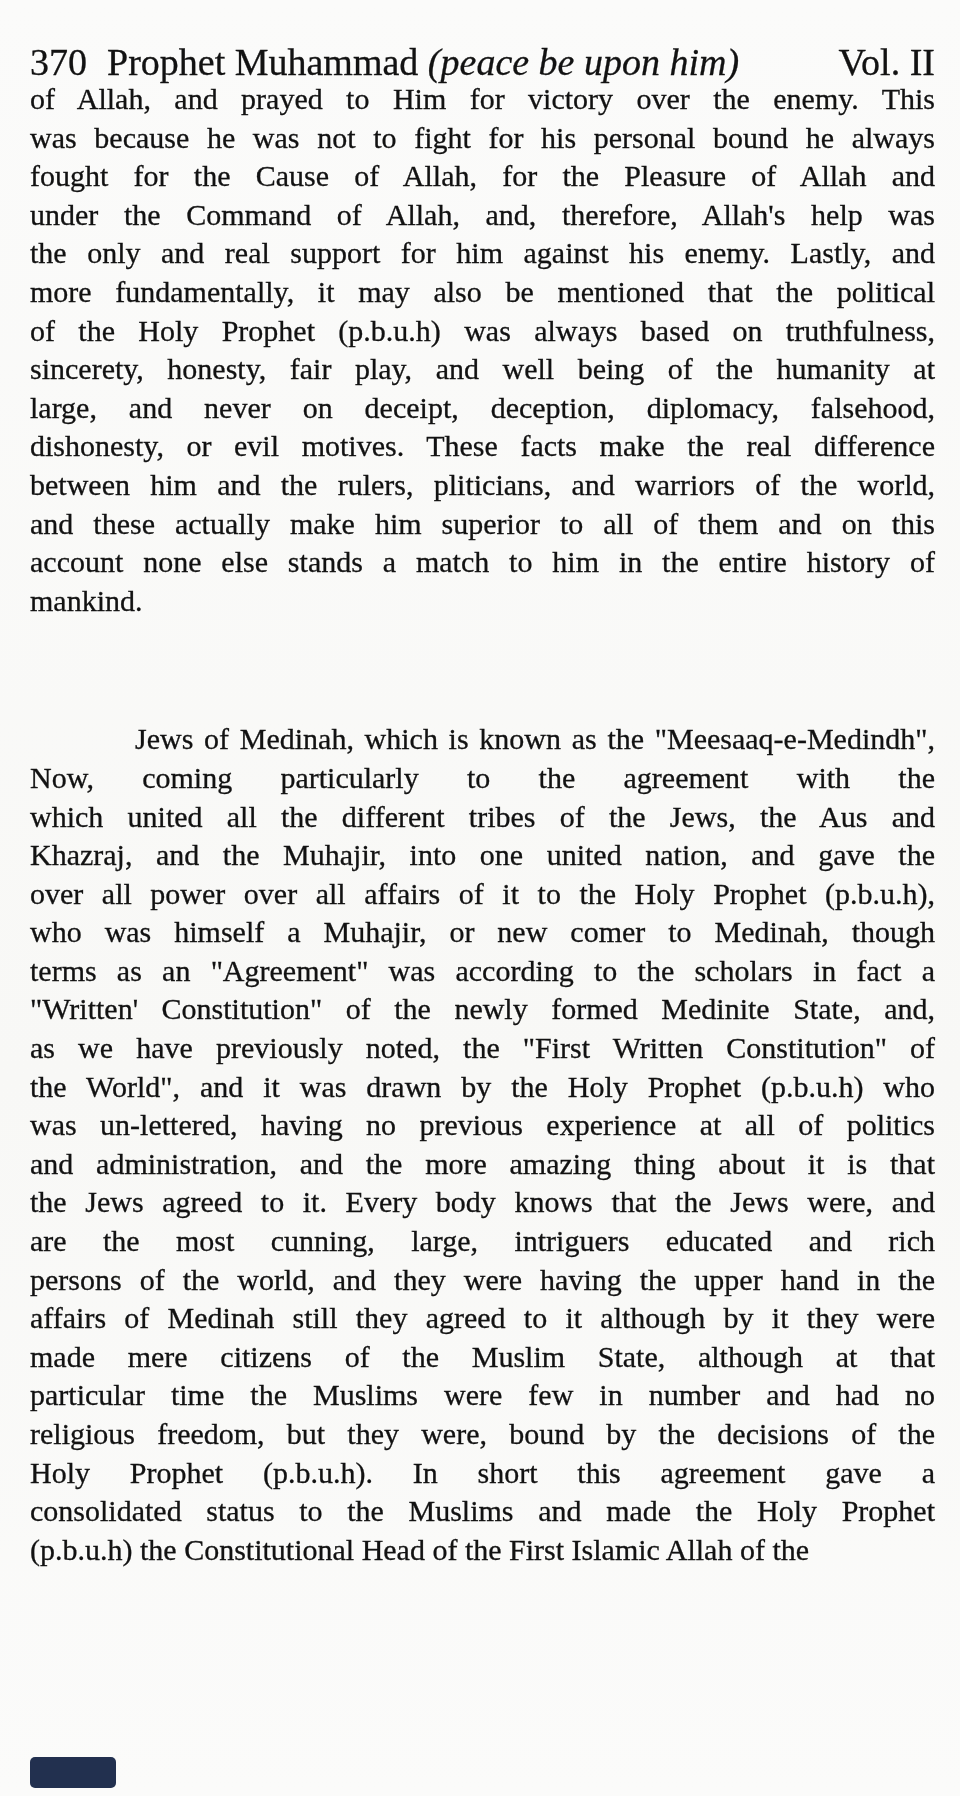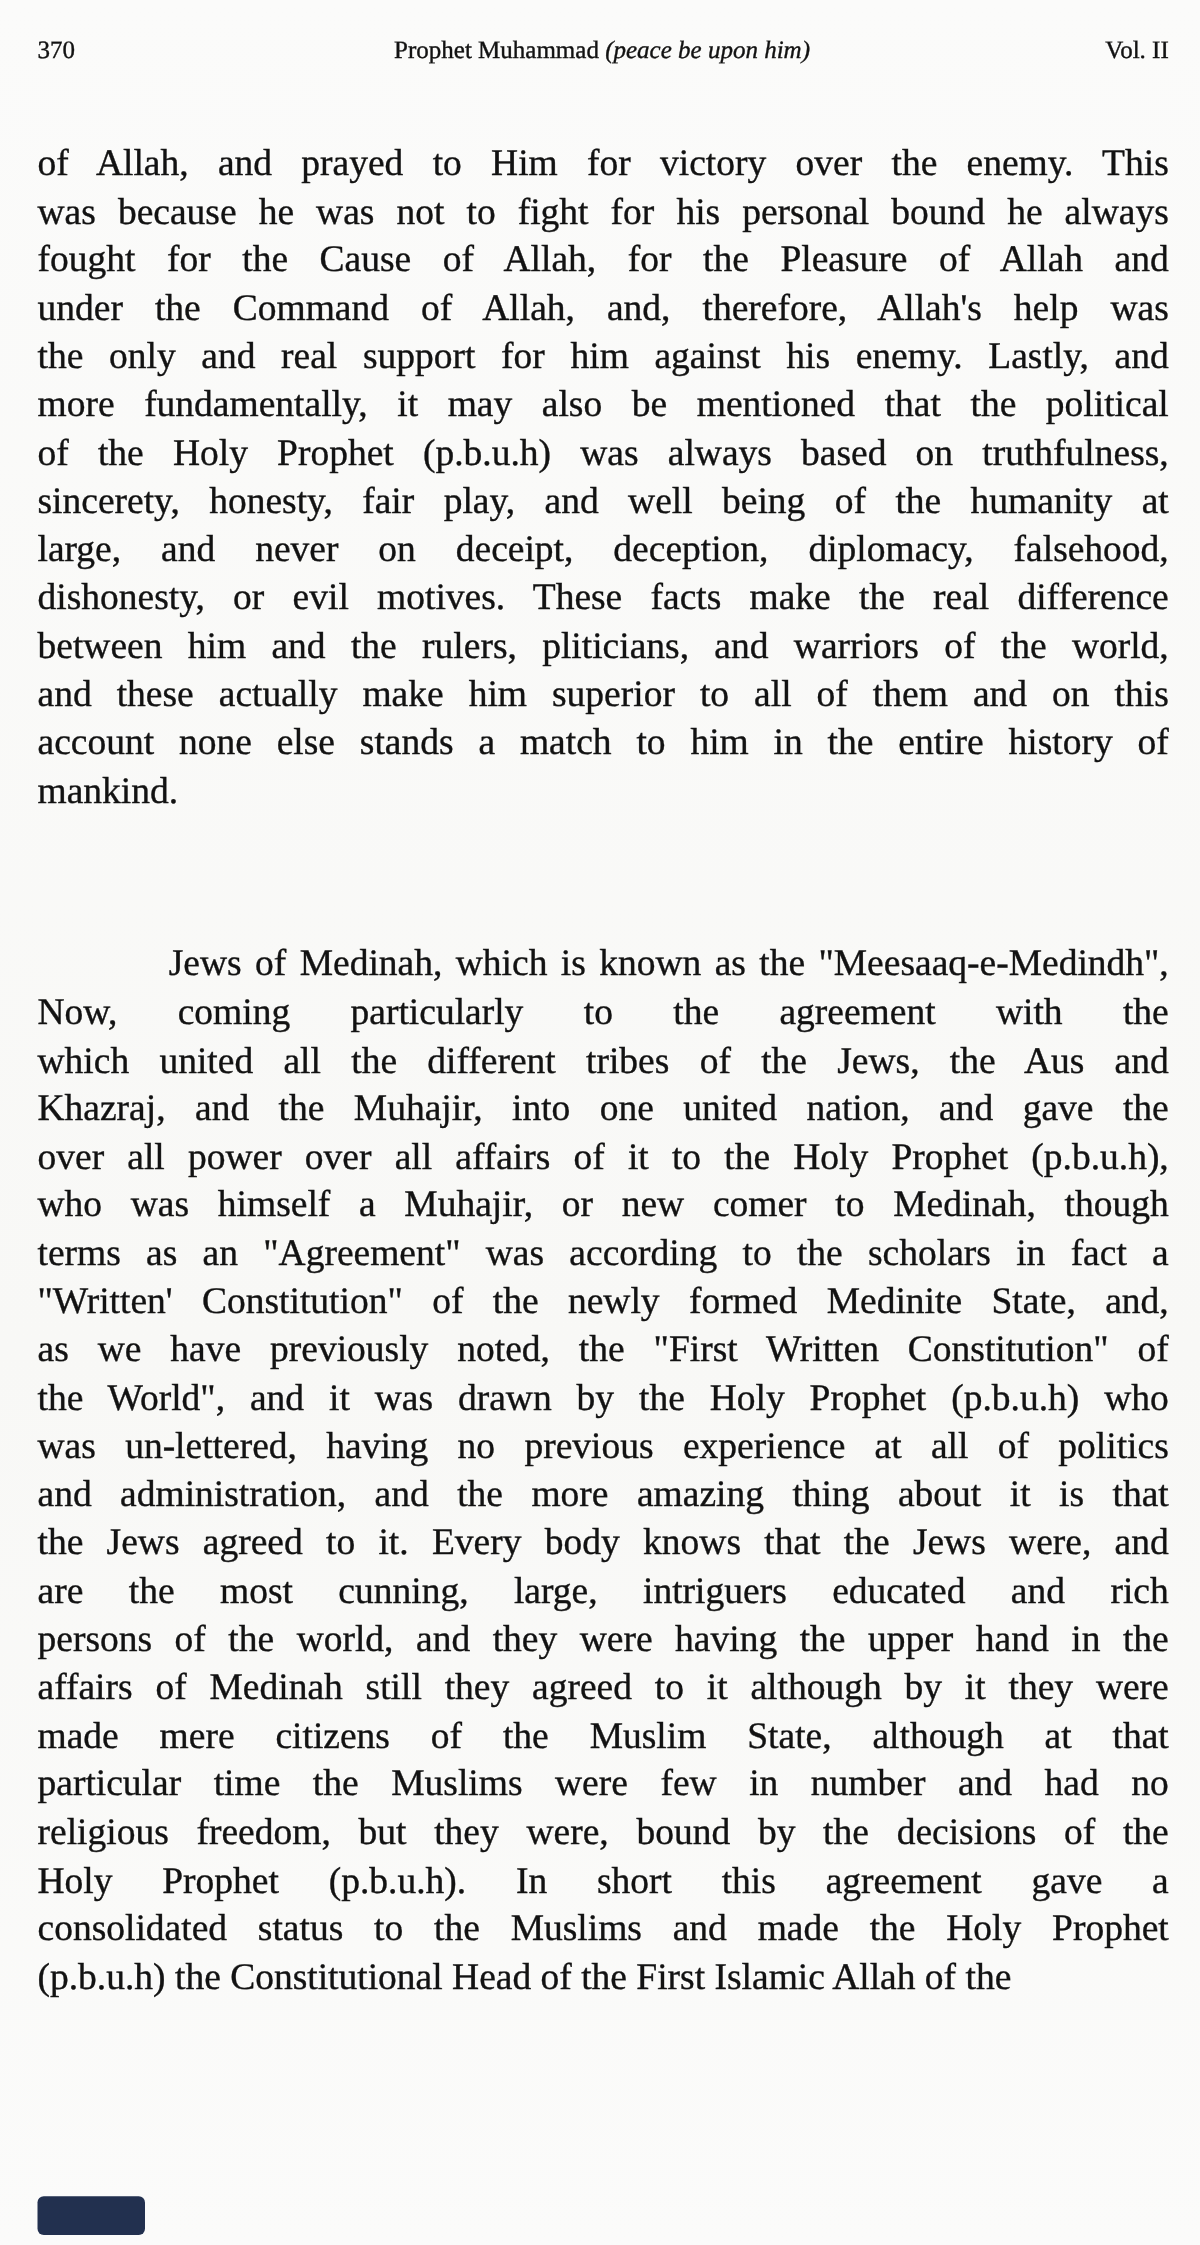--- a/index.html
+++ b/index.html
@@ -7,29 +7,28 @@
     width:960px;height:1796px;
     background:linear-gradient(180deg,#fbfbfa 0%,#f8f8f6 60%,#fbfbfa 100%);
     font-family:"Liberation Serif", serif;
     color:#121212;
     position:relative;
     overflow:hidden;
   }
   .page{padding:22px 25px 0 30px}
   .header{
     display:flex;align-items:baseline;
-    font-size:20px;line-height:36px;
+    font-size:38px;line-height:36px;margin-top:22px;
     -webkit-text-stroke:0.3px currentColor;
   }
   .hdr-num{width:105px;flex:0 0 auto}
-  .hdr-title{flex:1;text-align:center;transform:translateX(-28px);white-space:nowrap}
+  .hdr-title{flex:1;transform:translateX(-28px);white-space:nowrap}
   .hdr-title i{font-style:italic}
   .hdr-vol{flex:0 0 auto}
   .body-text{
-    margin-top:54px;
     font-size:30px;line-height:38.6px;
     -webkit-text-stroke:0.3px currentColor;
   }
   .para .line{
     text-align:justify;
     text-align-last:justify;
     -moz-text-align-last:justify;
   }
   .para .line:last-child{text-align-last:left;-moz-text-align-last:left}
   .para-2{margin-top:100px}

